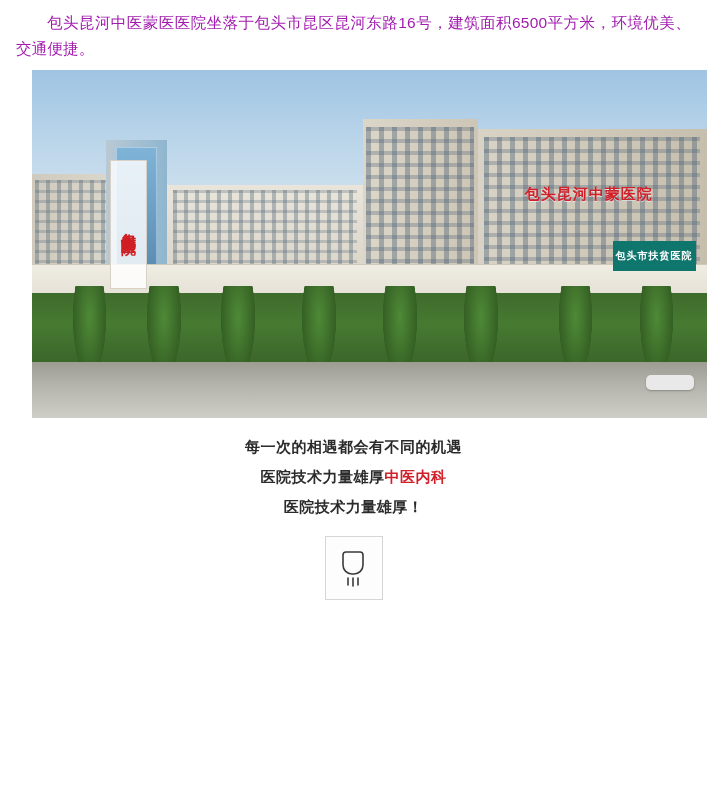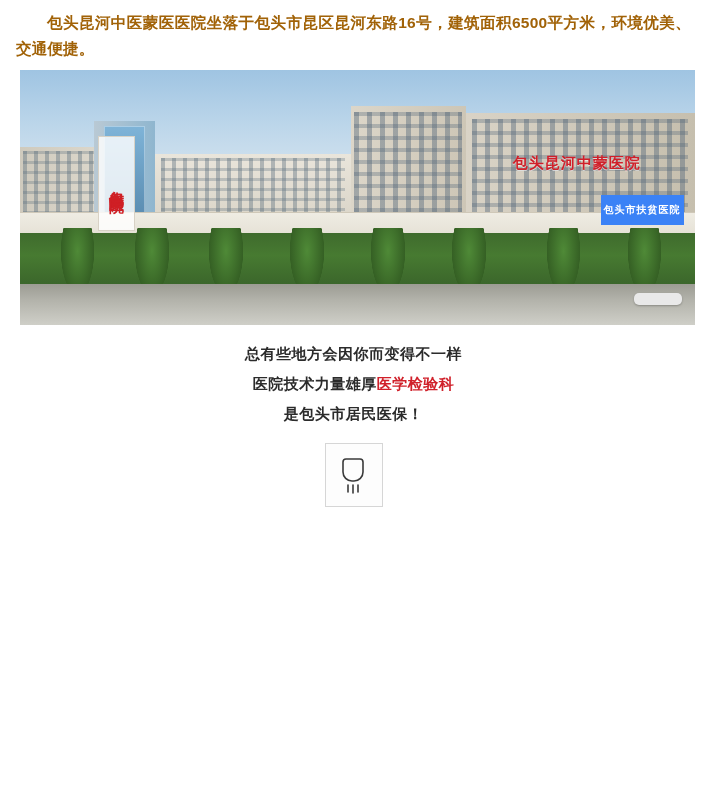--- a/index.html
+++ b/index.html
@@ -17,31 +17,30 @@
   .page {
     width: 707px;
     height: 796px;
     position: relative;
     box-sizing: border-box;
     padding: 10px 16px 0 16px;
   }
   .para {
     font-size: 15.5px;
     line-height: 26px;
-    color: #a16207;
+    color: #a21caf;
     text-align: justify;
     text-indent: 2em;
     margin: 0 0 4px 0;
     letter-spacing: 0.2px;
-    font-weight: bold;
   }
   .photo-wrap {
-    margin: 8px 0 0 4px;
+    margin: 8px 0 0 16px;
     width: 675px;
-    height: 255px;
+    height: 348px;
     position: relative;
     overflow: hidden;
     background: #c9d7e4;
   }
   .photo {
     position: absolute;
     inset: 0;
   }
   
   .sky {
@@ -159,21 +158,21 @@
     font-weight: bold;
     font-size: 15px;
     letter-spacing: 1px;
     text-shadow: 0 1px 0 rgba(255,255,255,.6);
   }
   .sign-h2 {
     position: absolute;
     left: 86%;
     top: 49%;
     color: #ffffff;
-    background: #3b82f6;
+    background: #0f766e;
     font-weight: bold;
     font-size: 10px;
     letter-spacing: 1px;
     padding: 8px 3px;
     white-space: nowrap;
   }
   .slogans {
     margin-top: 14px;
     text-align: center;
   }
@@ -245,23 +244,23 @@
       <div class="ground"></div>
       <div class="car"></div>
 
       <div class="sign-vertical">包头昆河中蒙医院</div>
       <div class="sign-h1">包头昆河中蒙医院</div>
       <div class="sign-h2">包头市扶贫医院</div>
     </div>
   </div>
 
   <div class="slogans">
-    <div class="slogan">总有些地方会因你而变得不一样</div>
-    <div class="slogan"><span>医院技术力量雄厚</span><span class="hl">医学检验科</span></div>
-    <div class="slogan">是包头市居民医保！</div>
+    <div class="slogan">每一次的相遇都会有不同的机遇</div>
+    <div class="slogan"><span>医院技术力量雄厚</span><span class="hl">中医内科</span></div>
+    <div class="slogan">医院技术力量雄厚！</div>
   </div>
 
   <div class="hand-wrap">
     <div class="hand-box">
       <svg width="34" height="40" viewBox="0 0 34 40" aria-hidden="true">
         <g fill="none" stroke="#3a3a3a" stroke-width="1.6" stroke-linecap="round" stroke-linejoin="round">
           <path d="M11 4 h12 a3 3 0 0 1 3 3 v10 a9 9 0 0 1 -9 9 h-2 a9 9 0 0 1 -9 -9 V7 a3 3 0 0 1 3 -3 z"></path>
           <path d="M11 30 v7"></path>
           <path d="M16 30 v8"></path>
           <path d="M21 30 v7"></path>

